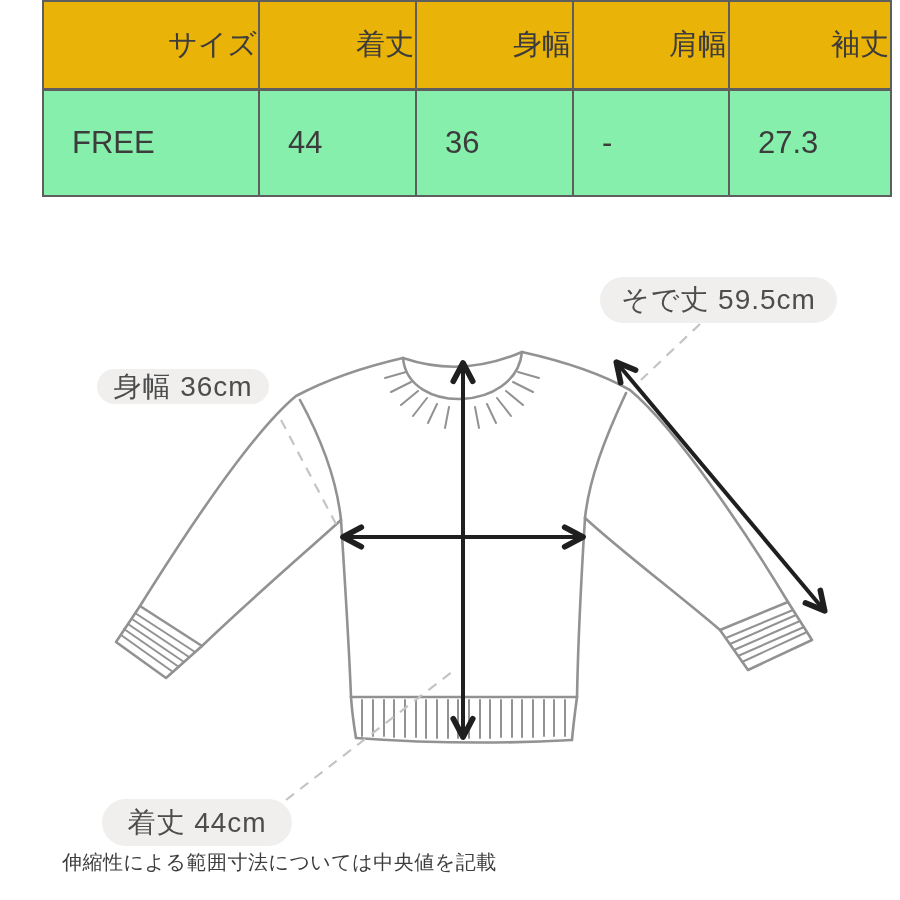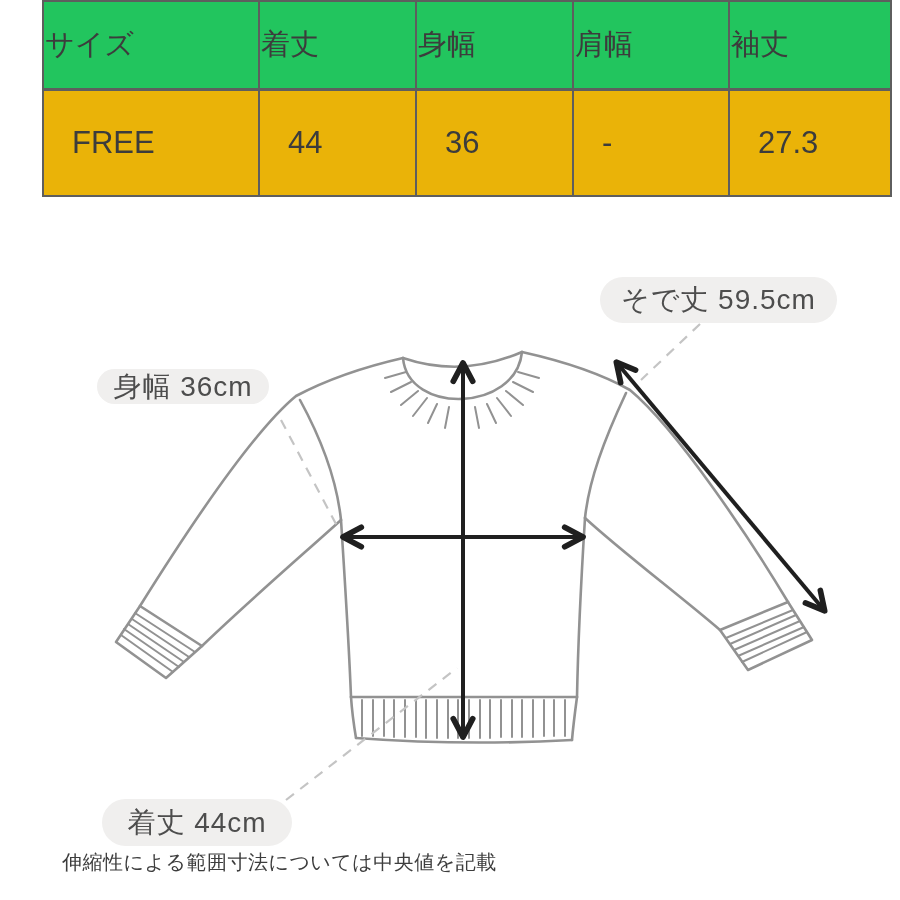--- a/index.html
+++ b/index.html
@@ -11,25 +11,25 @@
   
   .size-table{
     position:absolute;left:42px;top:0;width:848px;
     border-collapse:collapse;table-layout:fixed;
   }
   .size-table th,.size-table td{
     border:2px solid #5e5e5e;
     font-weight:400;
   }
   .size-table th{
-    height:84px;background:#22c55e;font-size:29px;color:#3c3c3c;
-    text-align:left;vertical-align:middle;border-bottom-width:3px;
+    height:84px;background:#eab308;font-size:29px;color:#3c3c3c;
+    text-align:right;vertical-align:middle;border-bottom-width:3px;
   }
   .size-table td{
-    height:102px;background:#eab308;font-size:31px;color:#3c3c3c;
+    height:102px;background:#86efac;font-size:31px;color:#3c3c3c;
     text-align:left;vertical-align:middle;padding-left:28px;
   }
   
   .diagram-svg{position:absolute;left:0;top:200px;}
   .bubble{
     position:absolute;background:#f0efee;border-radius:26px;
     display:flex;align-items:center;justify-content:center;
     font-size:28px;color:#4d4d4d;white-space:nowrap;letter-spacing:1px;
   }
   .bubble-sleeve{left:600px;top:277px;width:237px;height:46px;text-align:center;}

